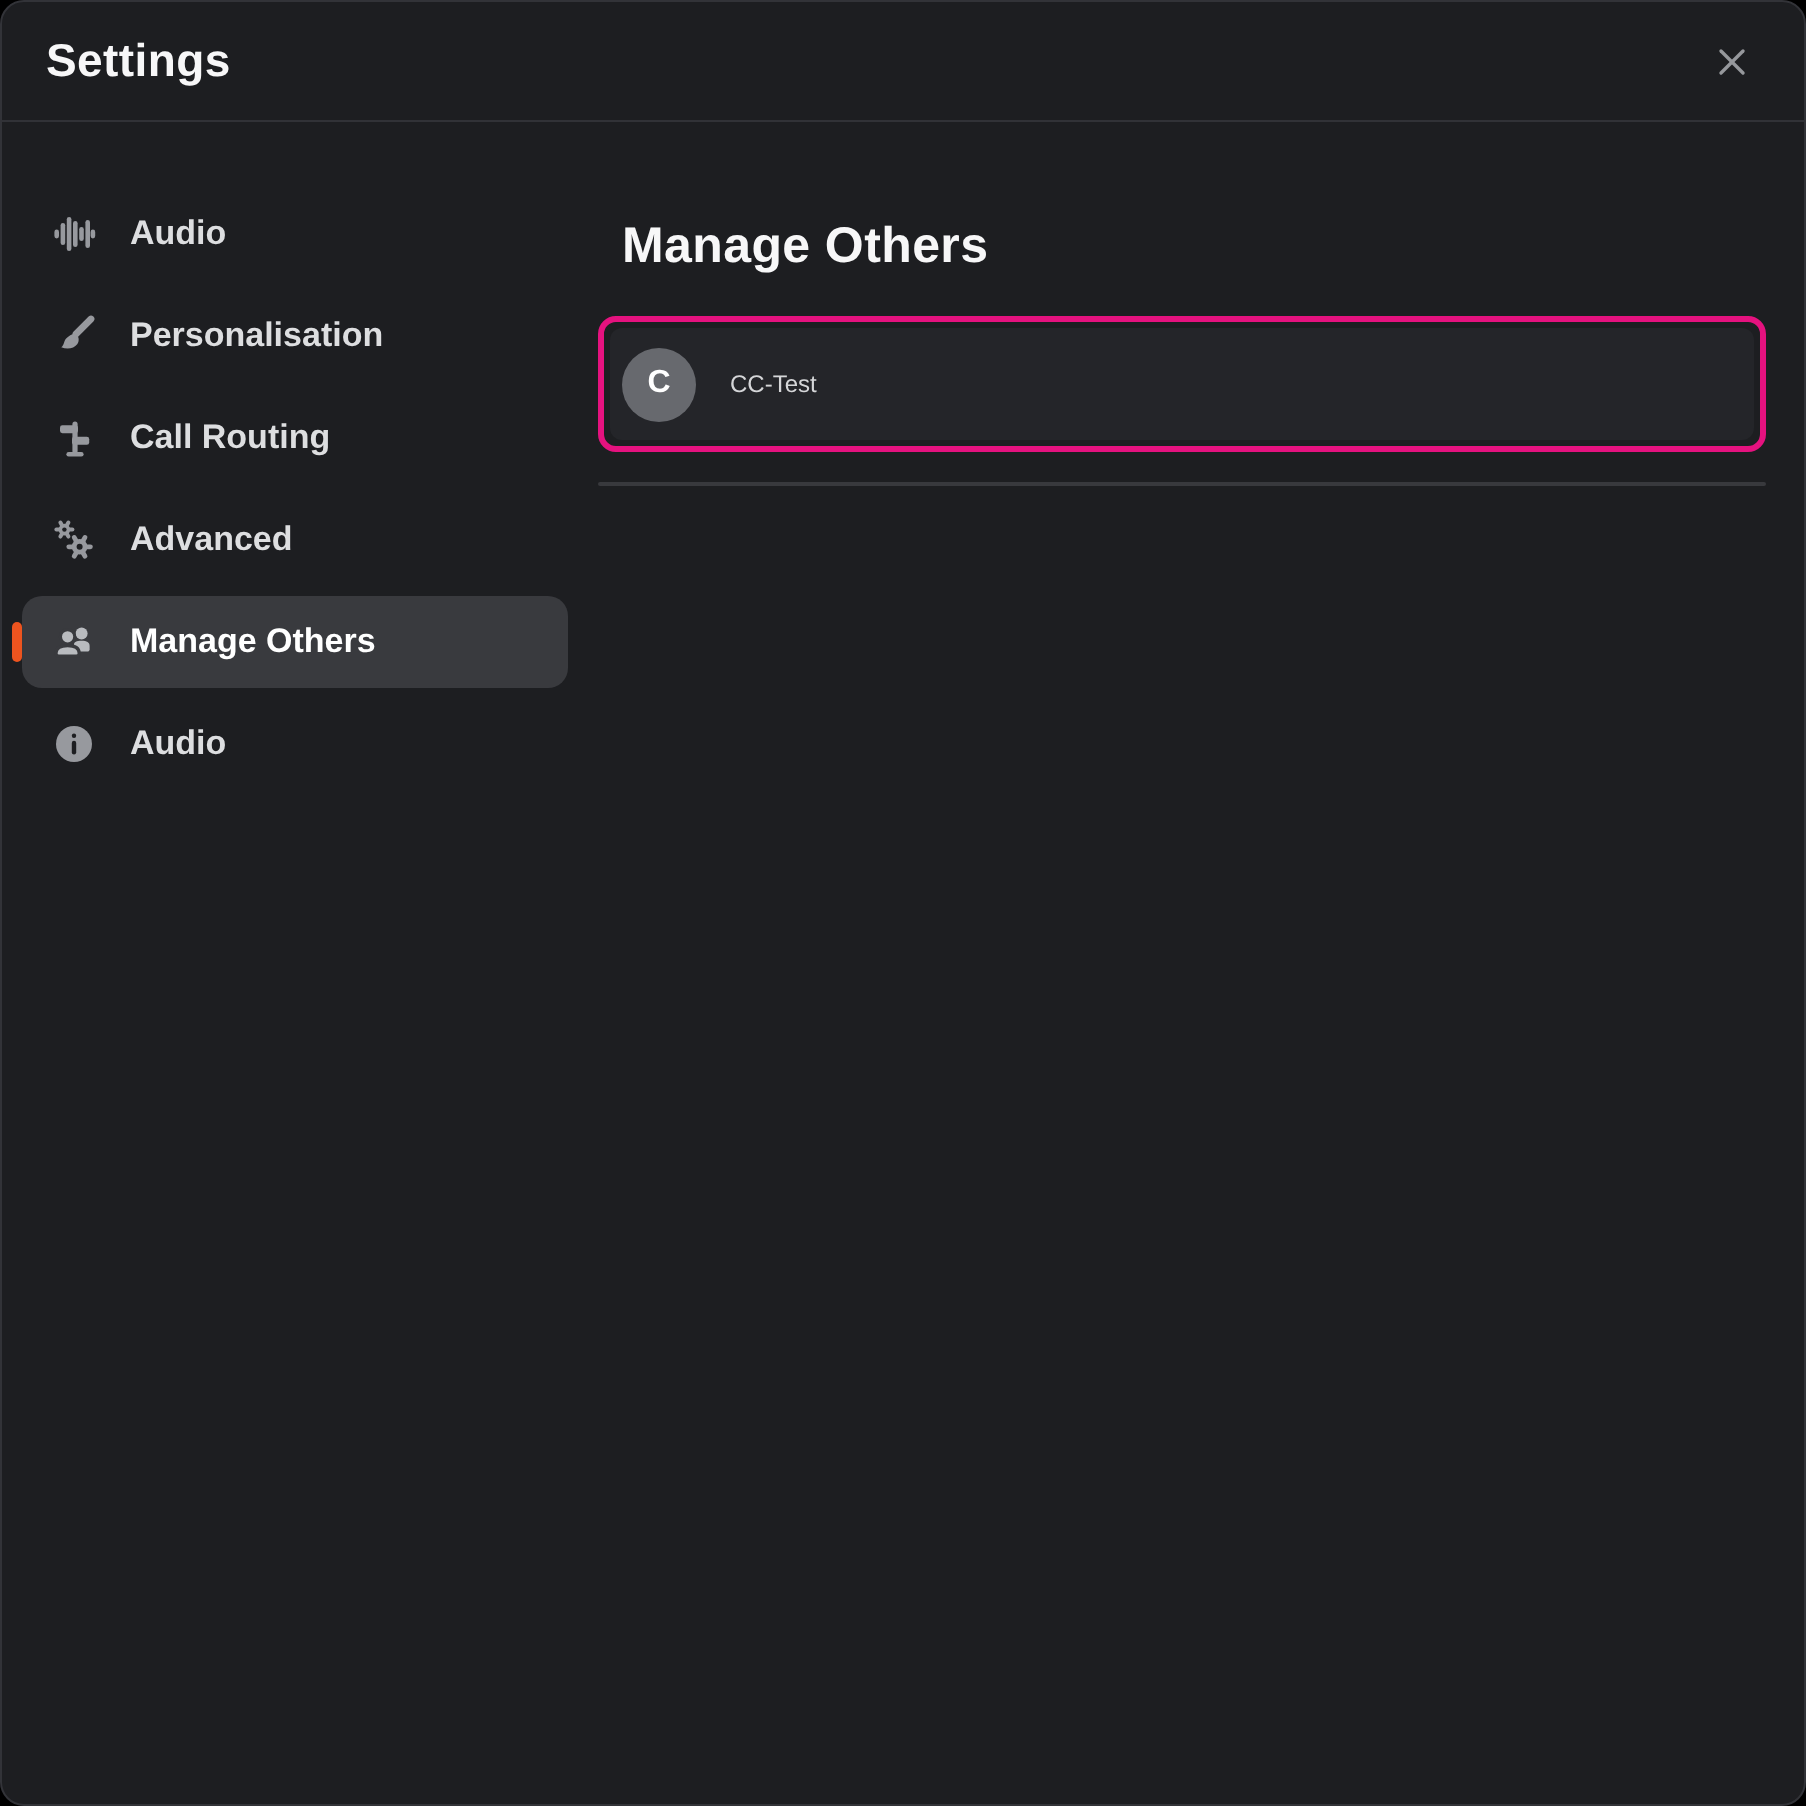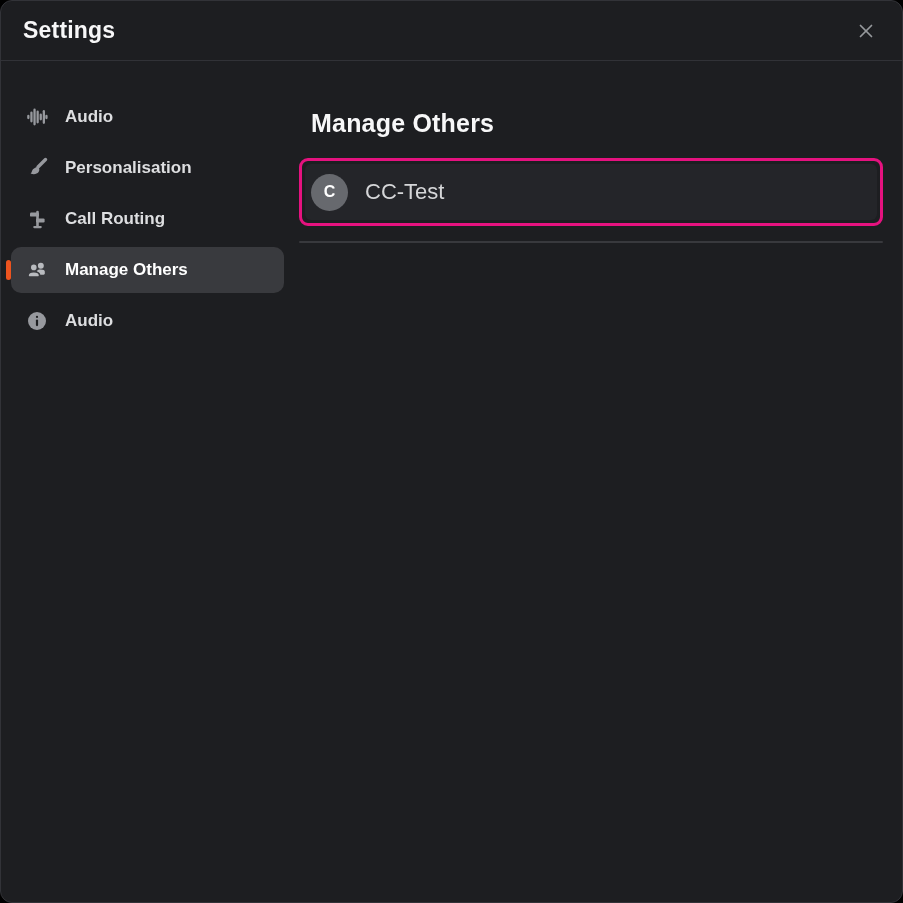--- a/index.html
+++ b/index.html
@@ -47,21 +47,21 @@
   }
   .member-row{
     background:#242529;border-radius:6px;height:56px;
     display:flex;align-items:center;padding-left:6px;cursor:pointer;
   }
   .avatar{
     width:37px;height:37px;border-radius:50%;background:#67696E;
     color:#FFFFFF;font-weight:700;font-size:16px;
     display:flex;align-items:center;justify-content:center;flex-shrink:0;
   }
-  .member-name{margin-left:17px;color:#D5D6D8;font-size:22px;}
+  .member-name{margin-left:17px;color:#D5D6D8;font-size:12px;}
   .list-divider{height:2px;background:#38393D;border-radius:1px;margin-top:15px;}
   svg{display:block;}
 </style>
 </head>
 <body>
 
 <div class="dialog">
 
   <div class="titlebar">
     <div class="title">Settings</div>
@@ -113,20 +113,41 @@
               <rect x="10.2" y="2.8" width="2.6" height="16" rx="1.3"></rect>
               <rect x="7.2" y="18" width="8.6" height="2.2" rx="1.1"></rect>
               <rect x="4" y="4.6" width="9" height="4" rx="1.2"></rect>
               <rect x="10" y="10.4" width="8.6" height="4" rx="1.2"></rect>
             </g>
           </svg>
         </span>
         <span>Call Routing</span>
       </div>
 
+      <div class="nav-item">
+        <span class="ic">
+          <svg width="22" height="22" viewBox="0 0 22 22">
+            <g stroke="#97999E" stroke-width="2" stroke-linecap="round">
+              <line x1="2.2" y1="5.8" x2="10.2" y2="5.8"></line>
+              <line x1="4.2" y1="2.3" x2="8.2" y2="9.3"></line>
+              <line x1="8.2" y1="2.3" x2="4.2" y2="9.3"></line>
+            </g>
+            <circle cx="6.2" cy="5.8" r="2.9" fill="#97999E"></circle>
+            <circle cx="6.2" cy="5.8" r="1.1" fill="#1D1E21"></circle>
+            <g stroke="#97999E" stroke-width="2.4" stroke-linecap="round">
+              <line x1="8.4" y1="14.4" x2="19.2" y2="14.4"></line>
+              <line x1="11.1" y1="9.7" x2="16.5" y2="19.1"></line>
+              <line x1="16.5" y1="9.7" x2="11.1" y2="19.1"></line>
+            </g>
+            <circle cx="13.8" cy="14.4" r="3.9" fill="#97999E"></circle>
+            <circle cx="13.8" cy="14.4" r="1.5" fill="#1D1E21"></circle>
+          </svg>
+        </span>
+        <span>Advanced</span>
+      </div>
 
       <div class="nav-item active">
         <span class="ic">
           <svg width="22" height="22" viewBox="0 0 22 22">
             <g fill="#B9BBBF">
               <circle cx="14.8" cy="6.8" r="3"></circle>
               <path d="M11 12.2 C11 11 12.2 10.4 14.8 10.4 C17.4 10.4 18.8 11.2 18.8 12.8 L18.8 14.6 C18.8 15.3 18.3 15.8 17.6 15.8 L12.5 15.8 Z"></path>
             </g>
             <g fill="#B9BBBF" stroke="#393A3E" stroke-width="1.6">
               <circle cx="7.8" cy="8.4" r="3.6"></circle>

